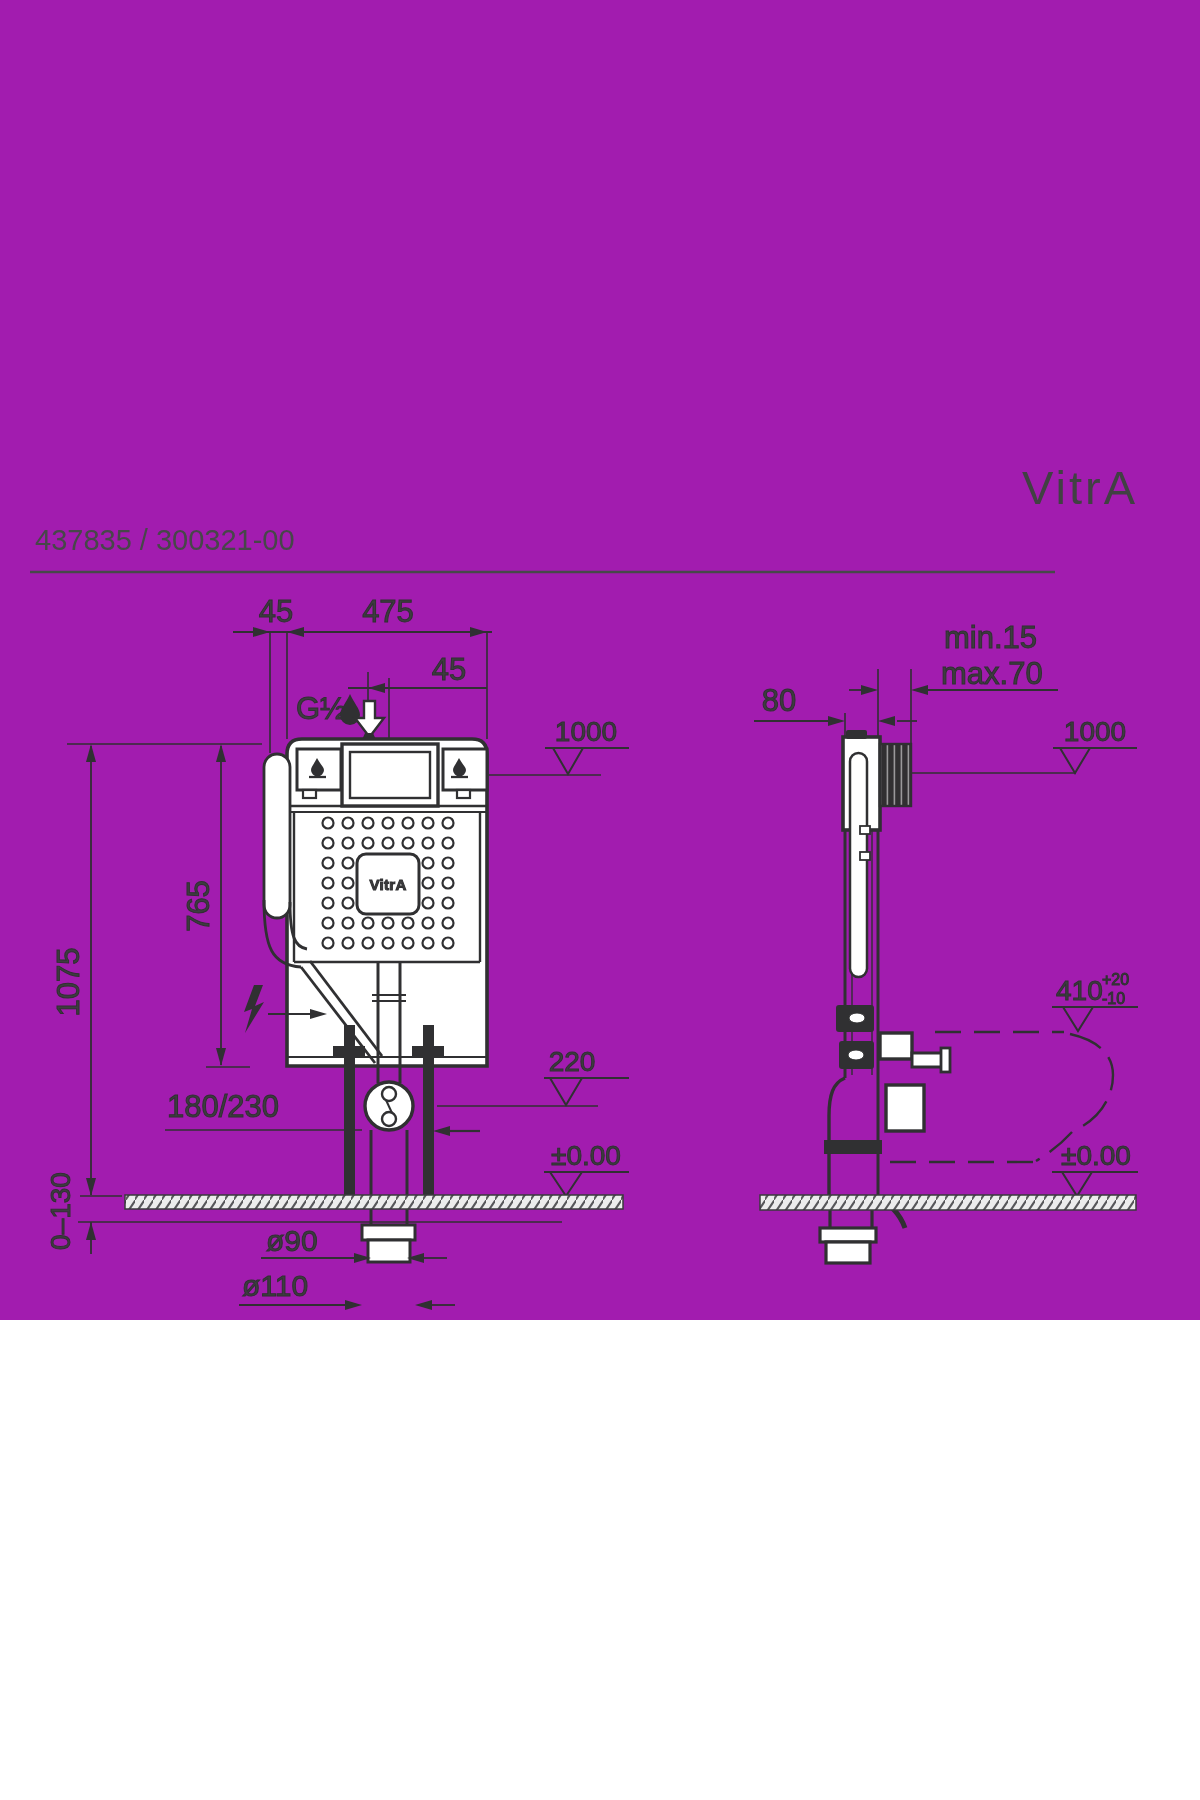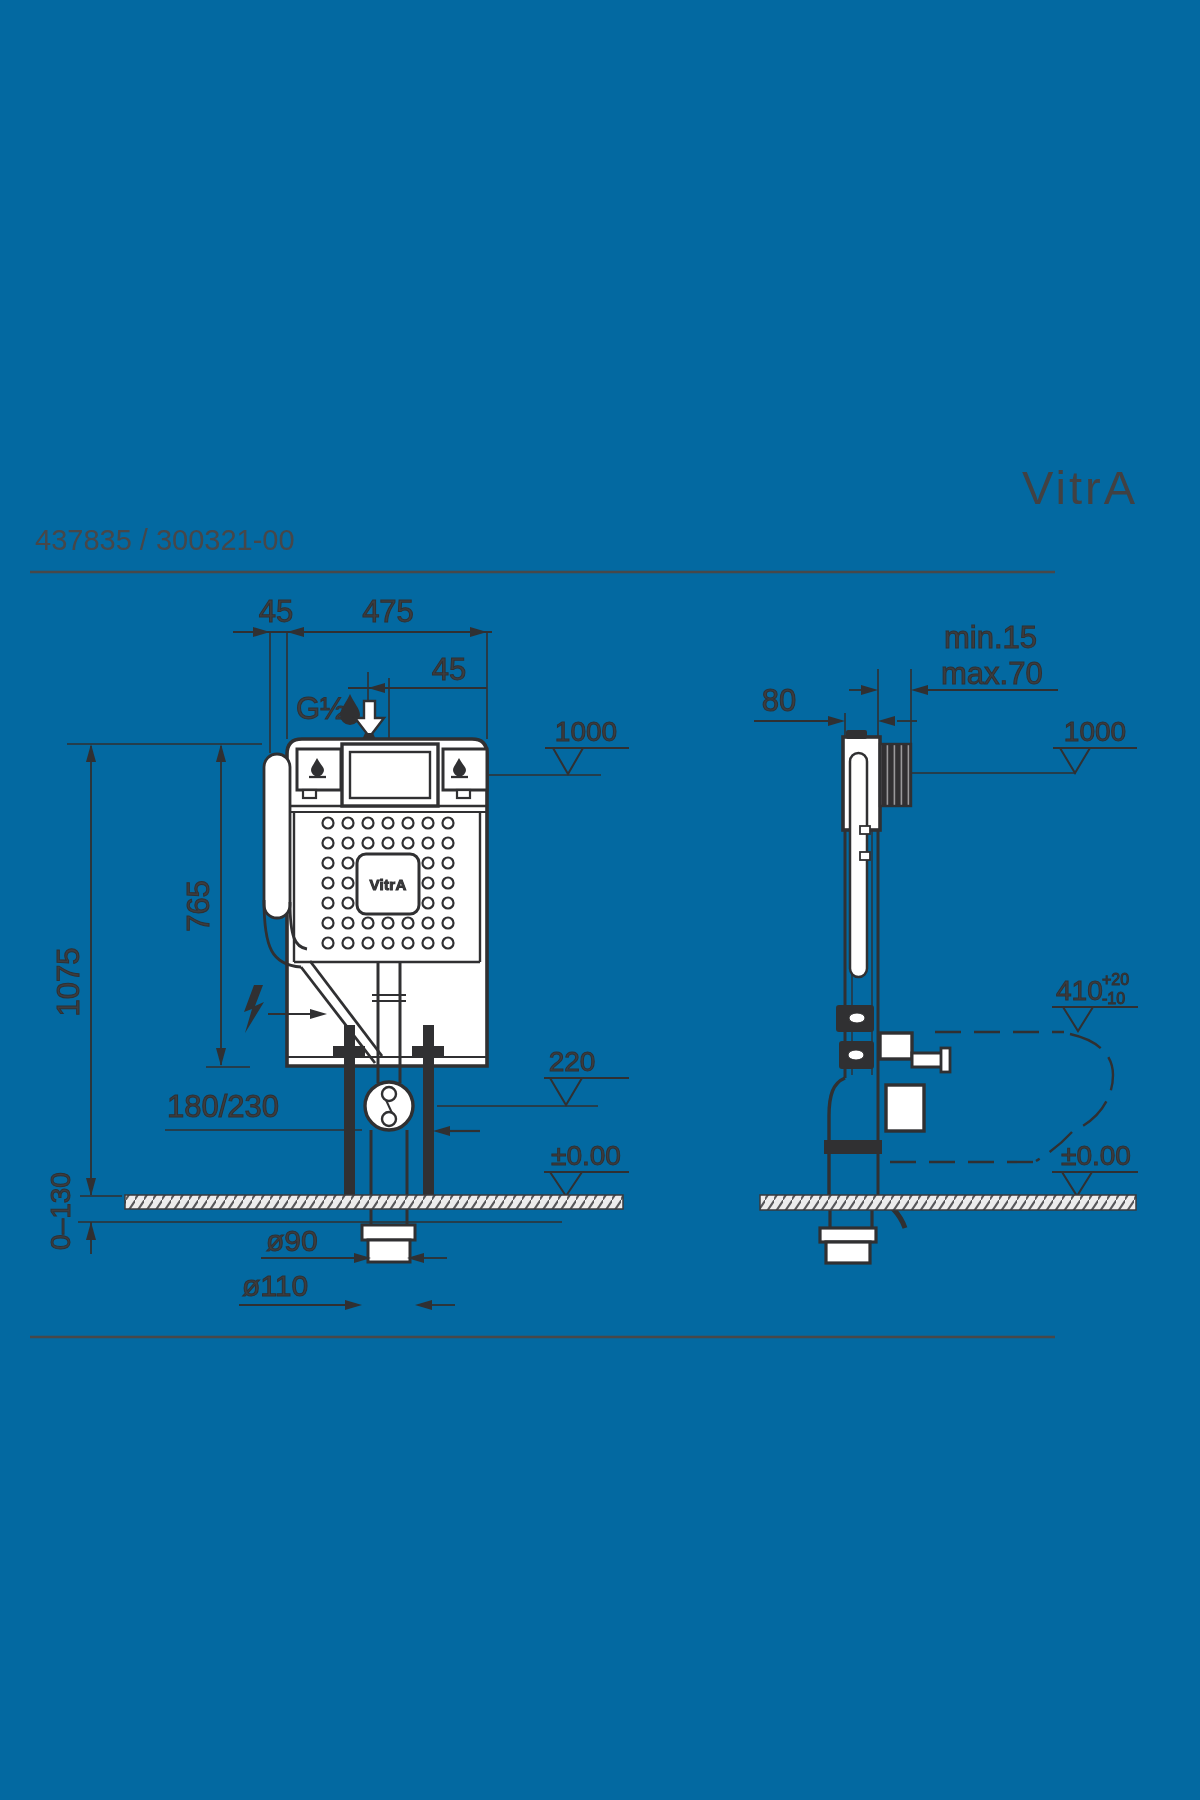--- a/index.html
+++ b/index.html
@@ -1,16 +1,16 @@
 <!DOCTYPE html>
 <html><head>
 <meta charset="utf-8">
 <style>
   html,body{margin:0;padding:0;background:#fff;}
-  .page{position:relative;width:1200px;height:1800px;background:#0369a1;overflow:hidden;
+  .page{position:relative;width:1200px;height:1320px;background:#a21caf;overflow:hidden;
         font-family:"Liberation Sans", sans-serif;}
   svg{position:absolute;left:0;top:0;}
   .t{fill:#3d3d3f;font-family:"Liberation Sans", sans-serif;}
   .ink{stroke:#303032;fill:none;}
   .fw{fill:#ffffff;}
   .fk{fill:#303032;stroke:none;}
   .logo{fill:#414143;letter-spacing:3px;font-size:47px;}
   .code{fill:#474749;font-size:29px;}
   .d31{font-size:31px;} .d28{font-size:28px;} .d30{font-size:30px;} .d16{font-size:16px;}
   .vitra-small{font-size:15px;font-weight:bold;letter-spacing:.3px;}

